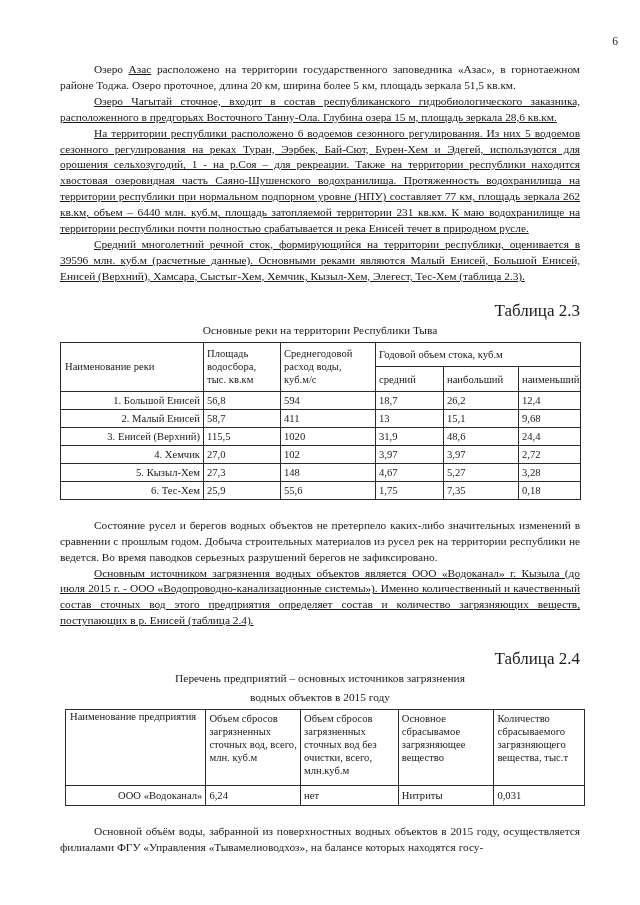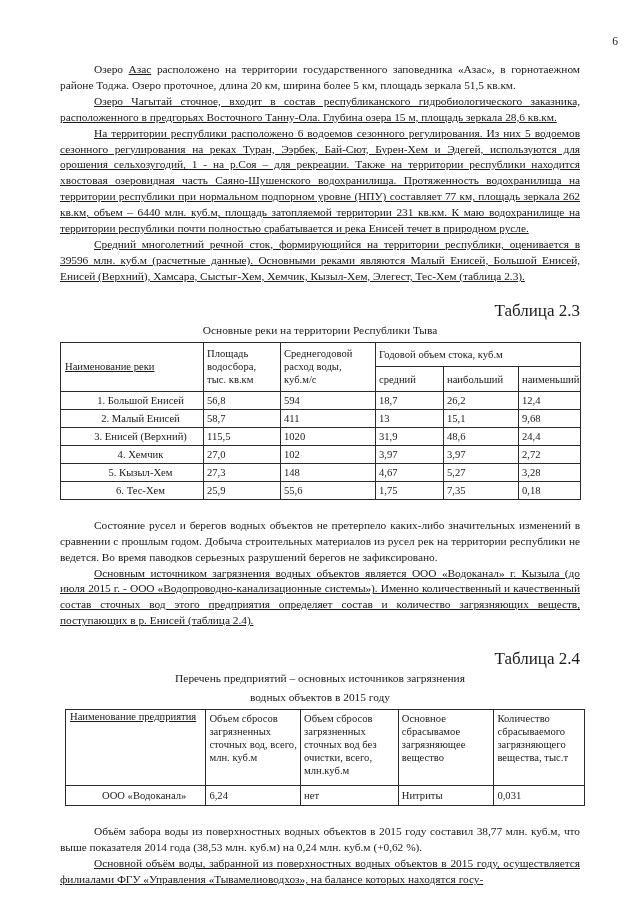--- a/index.html
+++ b/index.html
@@ -74,22 +74,22 @@
     margin-top: 2px;
   }
   table.doc-table td, table.doc-table th {
     border: 1px solid #2b2b2b;
     padding: 1px 3px;
     font-weight: normal;
     vertical-align: middle;
   }
   table.doc-table th.h-center,
   table.doc-table td.c { text-align: left; }
-  table.doc-table td.l { text-align: center; padding-left: 20px; }
-  table.doc-table th.h-left { text-align: left; padding-left: 4px; text-decoration: underline; }
+  table.doc-table td.l { text-align: right; padding-left: 20px; }
+  table.doc-table th.h-left { text-align: left; padding-left: 4px; }
 
   
   .t23 col.c0 { width: 143px; }
   .t23 col.c1 { width: 77px; }
   .t23 col.c2 { width: 95px; }
   .t23 col.c3 { width: 68px; }
   .t23 col.c4 { width: 75px; }
   .t23 col.c5 { width: 62px; }
   .t23 td, .t23 th { height: 15px; }
   .t23 .hdr-tall { height: 46px; }
@@ -236,18 +236,17 @@
           <td class="c body-row">6,24</td>
           <td class="c body-row">нет</td>
           <td class="c body-row">Нитриты</td>
           <td class="c body-row">0,031</td>
         </tr>
       </tbody>
     </table>
 
     <div class="spacer-md"></div>
 
-    <p class="para">Объём забора воды из поверхностных водных объектов в 2015 году составил 38,77 млн. куб.м, что выше показателя 2014 года (38,53 млн. куб.м) на 0,24 млн. куб.м (+0,62 %).</p>
 
     <p class="para">Основной объём воды, забранной из поверхностных водных объектов в 2015 году, осуществляется филиалами ФГУ «Управления «Тывамелиоводхоз», на балансе которых находятся госу-</p>
 
   </div>
 </div>
 
 </body></html>

